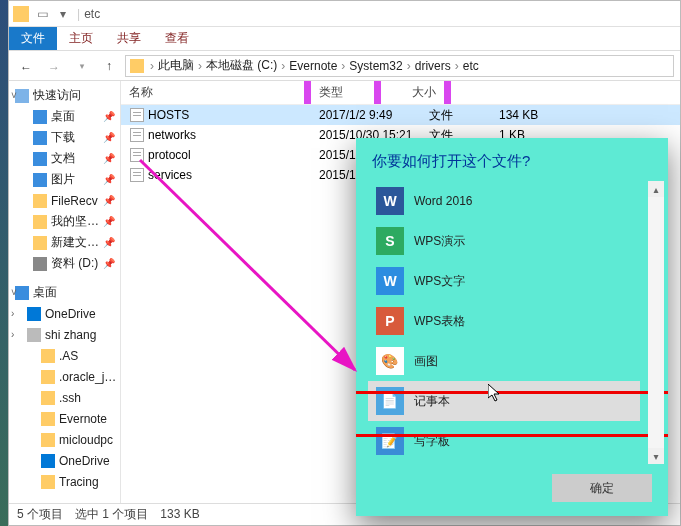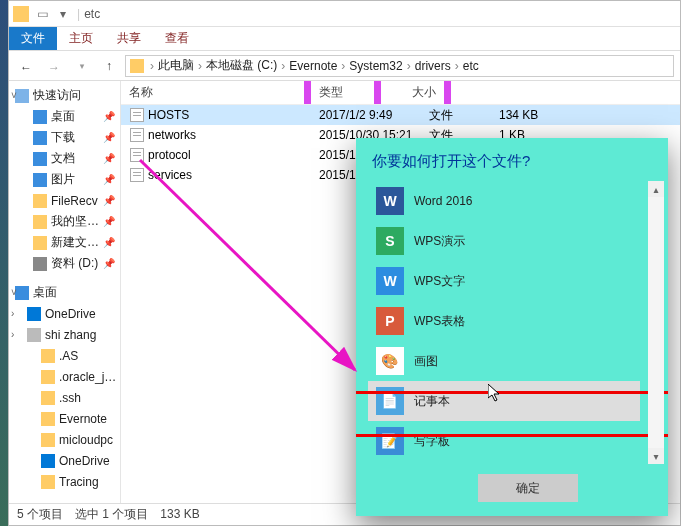--- a/index.html
+++ b/index.html
@@ -73,21 +73,21 @@
 .app-item.highlight { background: #ddd; }
 .app-item .app-ico { width: 28px; height: 28px; margin-right: 10px; display: flex; align-items: center; justify-content: center; color: #fff; font-weight: bold; font-size: 14px; }
 .app-item .app-name { color: #222; }
 .redbox { position: absolute; border: 3px solid #e00; left: -6px; right: -18px; top: 210px; height: 46px; pointer-events: none; }
 .dlg-scroll { position: absolute; right: 4px; top: 0; bottom: 0; width: 16px; }
 .dlg-scroll .arrow { height: 16px; background: #f0f0f0; color: #666; display: flex; align-items: center; justify-content: center; font-size: 10px; }
 .dlg-scroll .track { position: absolute; top: 16px; bottom: 16px; left: 0; right: 0; background: #f5f5f5; }
 .dlg-scroll .arrow.bot { position: absolute; bottom: 0; left: 0; right: 0; }
 
 .dialog-link { padding: 6px 16px; color: #0066cc; }
-.dialog-footer { padding: 10px 16px 14px; display: flex; justify-content: center; margin-left: 32px; }
+.dialog-footer { padding: 10px 16px 14px; display: flex; justify-content: flex-end; margin-left: 32px; }
 .ok-btn { width: 100px; height: 28px; background: #ccc; border: none; color: #333; }
 
 .cursor { position: absolute; left: 488px; top: 384px; z-index: 20; pointer-events: none; }
 
 .annotation-arrow { position: absolute; z-index: 15; pointer-events: none; }
 </style>
 </head>
 <body>
 
 <div class="desktop-edge"></div>

